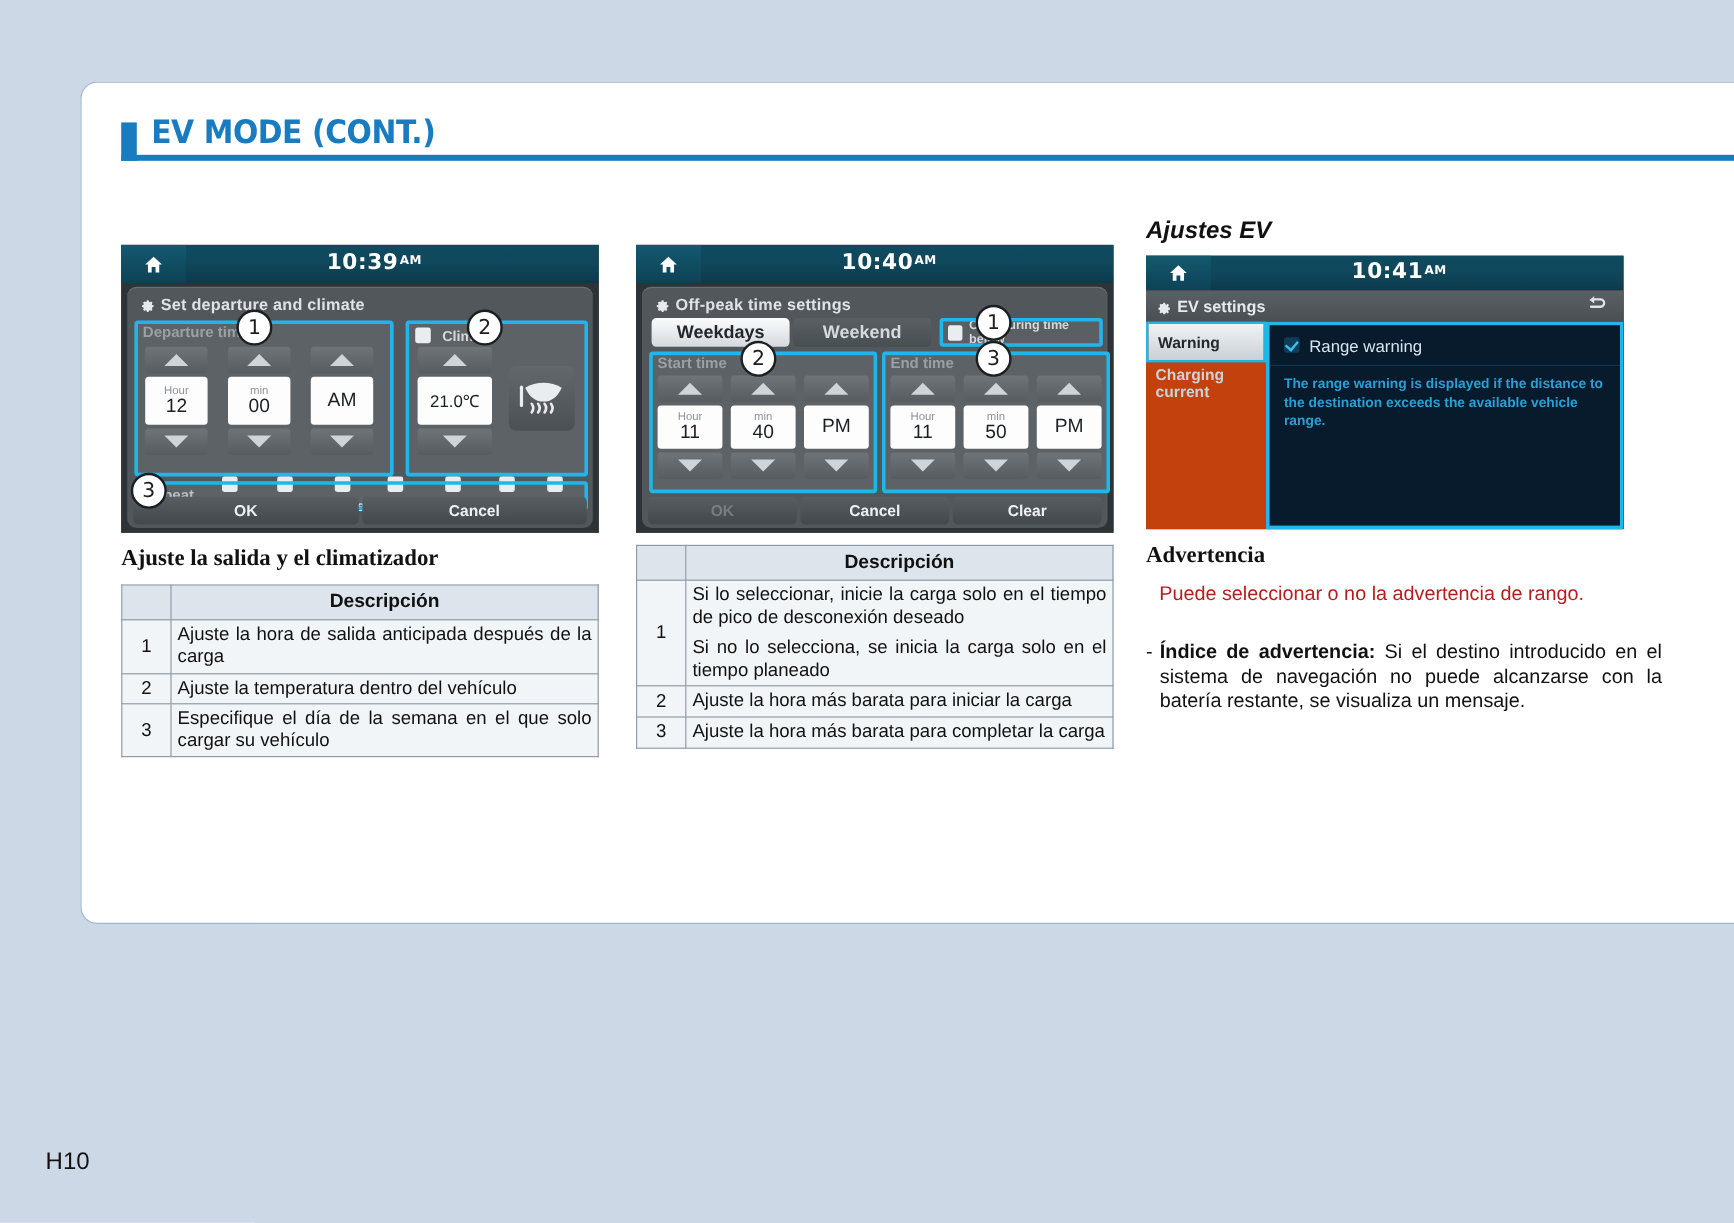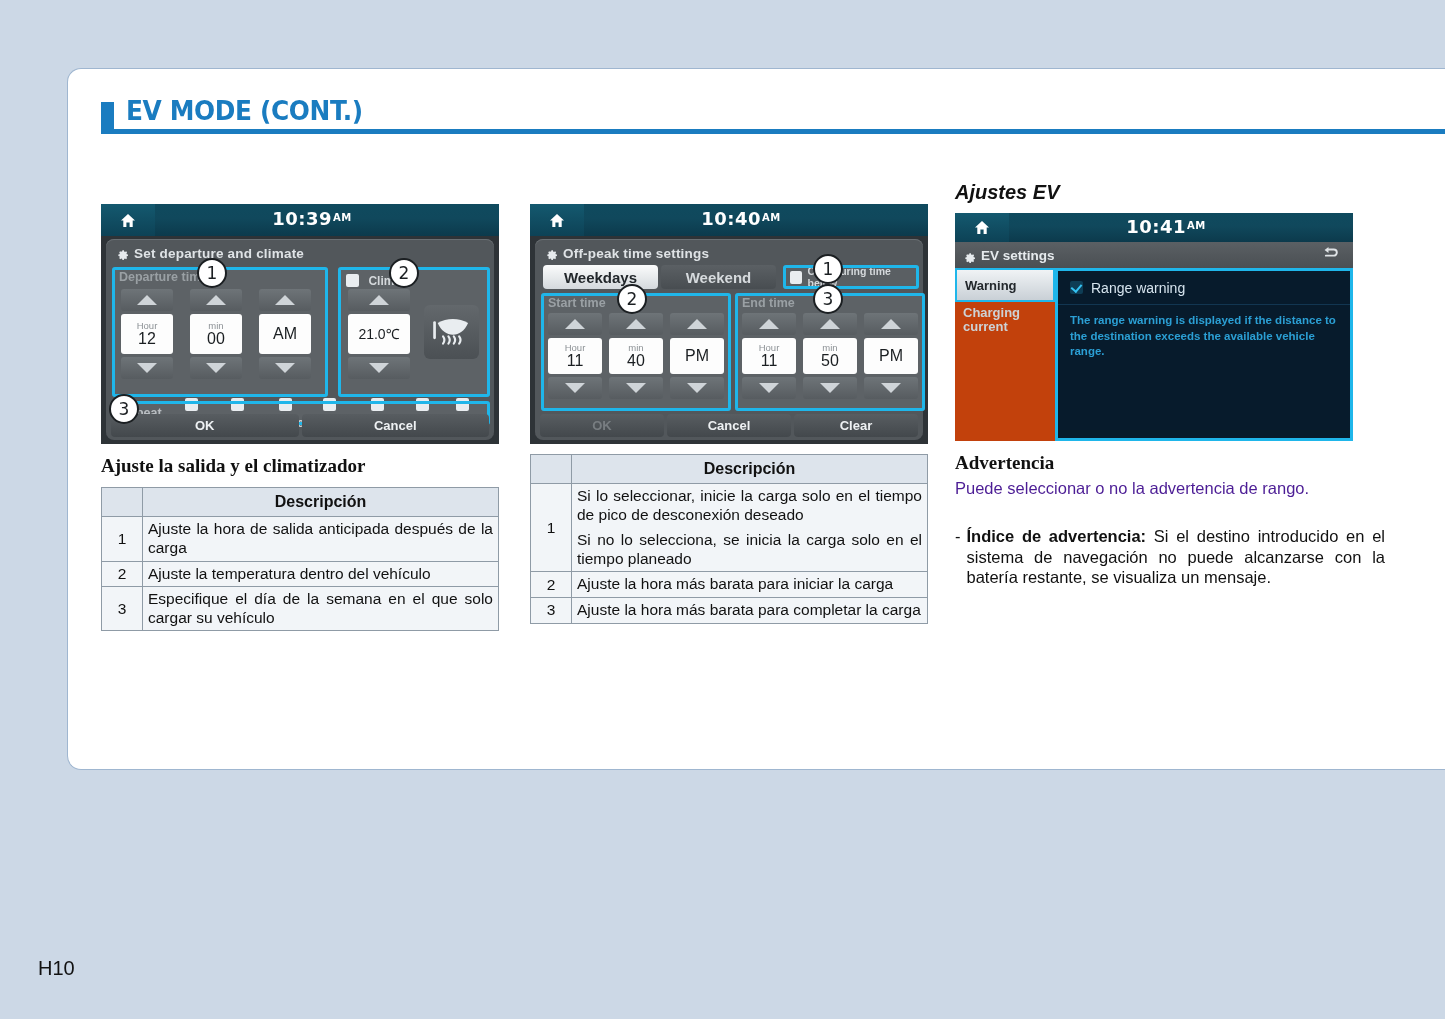--- a/index.html
+++ b/index.html
@@ -240,22 +240,22 @@
     background:#dde4ec;font-weight:bold;text-align:center;font-size:16px;
     padding:5px;
   }
   table.desc td{background:#f2f5f8;}
   td.numcell{width:30px;text-align:center;background:#f2f5f8;}
   th.numhead{width:30px;background:#dde4ec;}
   td.txt{text-align:justify;line-height:1.2;}
   td.txt p{margin:0;}
   td.txt p+p{margin-top:7px;}
   .body-p{
-    font-size:16.5px;color:#4c1d95;line-height:1.25;text-align:justify;
-    margin:0;
+    font-size:16.5px;color:#b91c1c;line-height:1.25;text-align:justify;
+    margin:11px;
   }
   .bullet{
     display:flex;gap:6px;margin-top:27px;
     font-size:16.5px;color:#111;line-height:1.25;
   }
   .bullet .dash{flex:0 0 auto;}
   .bullet .btxt{text-align:justify;}
   .bullet b{font-weight:bold;}
   
   #pagenum{

